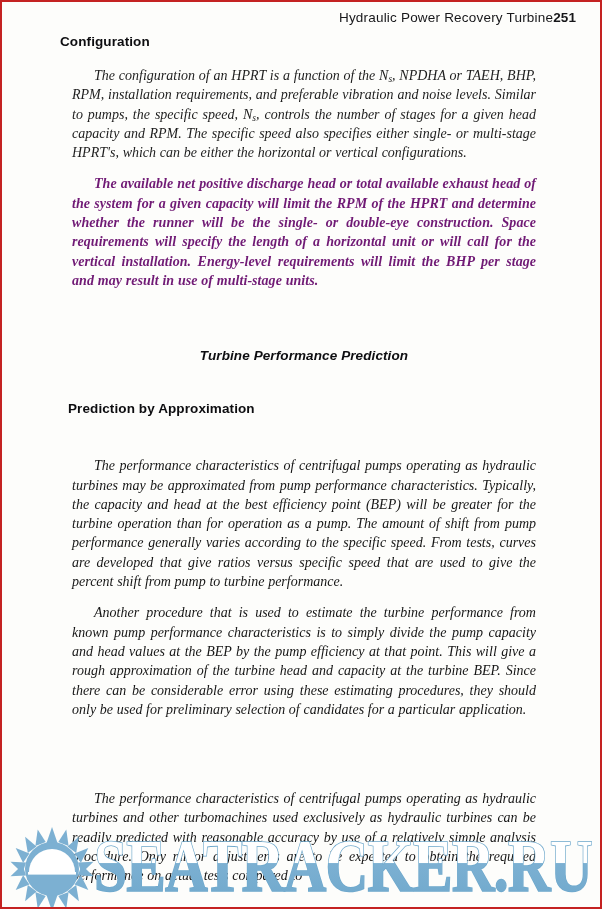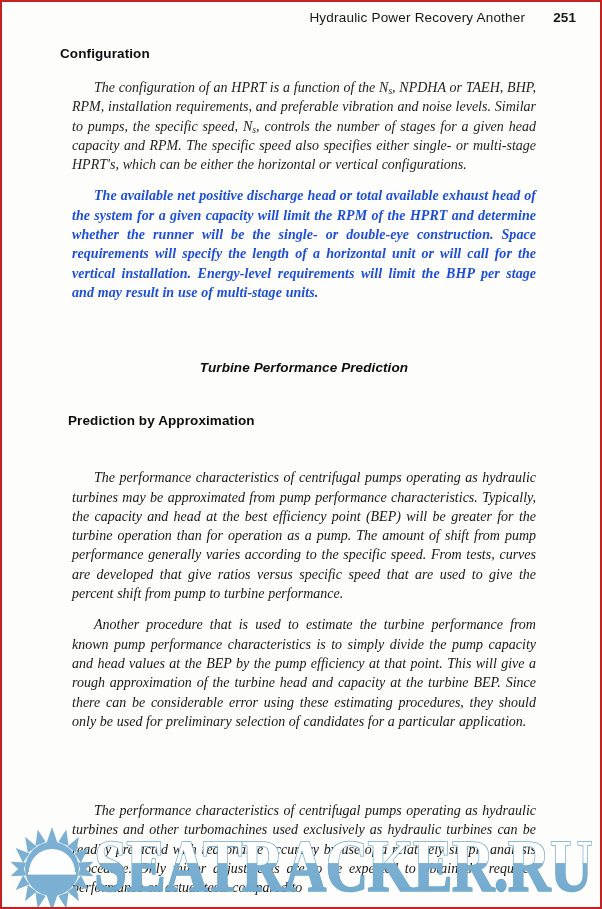--- a/index.html
+++ b/index.html
@@ -40,29 +40,28 @@
     color: #17171a;
     letter-spacing: 0.1px;
   }
   .running-head .rh-title {
     font-weight: 400;
     font-size: 13.5px;
     letter-spacing: 0.2px;
   }
   .running-head .rh-folio {
     font-weight: 700;
-    margin-left: 28px;
     font-size: 13.5px;
   }
 
   
   .column {
     position: absolute;
     left: 58px;
-    top: 44px;
+    top: 32px;
     width: 488px;
   }
 
   h2.head-a {
     font-family: "Liberation Sans", sans-serif;
     font-size: 13.5px;
     font-weight: 700;
     color: #0d0d10;
     margin: 0 0 17px 0;
     letter-spacing: 0.1px;
@@ -94,21 +93,21 @@
     margin: 12px;
     text-align: justify;
     text-indent: 22px;
     -webkit-hyphens: none;
     hyphens: none;
     word-spacing: 0.2px;
     font-style: italic;
   }
   
   p.body.inked {
-    color: #1d4ed8;
+    color: #701a75;
     font-weight: 600;
     letter-spacing: 0.05px;
   }
   p.body.light {
     color: #1d1d1d;
   }
   .gap-head-center { height: 46px; }
   .gap-after-center { height: 30px; }
   .gap-before-headb { height: 26px; }
   .gap-after-headb { height: 20px; }
@@ -129,21 +128,21 @@
     pointer-events: none;
   }
   .watermark svg { display: block; }
 </style>
 </head>
 <body>
 
 <div class="page">
 
   <div class="running-head">
-    <span class="rh-title">Hydraulic Power Recovery Another</span>
+    <span class="rh-title">Hydraulic Power Recovery Turbine</span>
     <span class="rh-folio">251</span>
   </div>
 
   <div class="column">
 
     <h2 class="head-a">Configuration</h2>
 
     <p class="body light"><span>The configuration of an HPRT is a function of the N</span><sub>s</sub><span>, NPDHA or TAEH, BHP, RPM, installation requirements, and preferable vibration and noise levels. Similar to pumps, the specific speed, N</span><sub>s</sub><span>, controls the number of stages for a given head capacity and RPM. The specific speed also specifies either single- or multi-stage HPRT's, which can be either the horizontal or vertical configurations.</span></p>
 
     <p class="body inked">The available net positive discharge head or total available exhaust head of the system for a given capacity will limit the RPM of the HPRT and determine whether the runner will be the single- or double-eye construction. Space requirements will specify the length of a horizontal unit or will call for the vertical installation. Energy-level requirements will limit the BHP per stage and may result in use of multi-stage units.</p>

